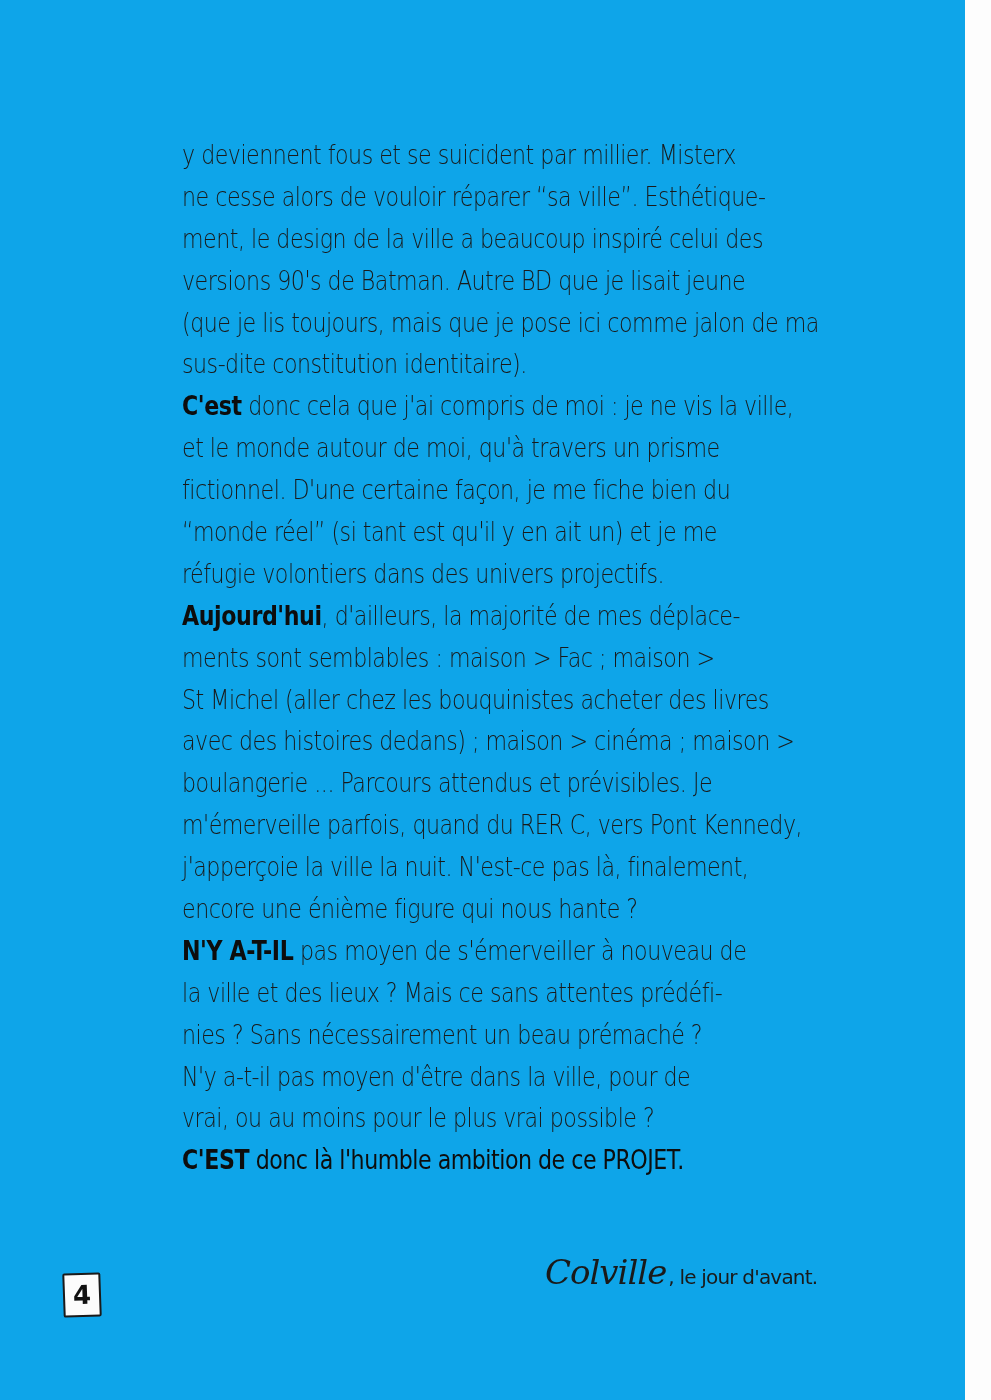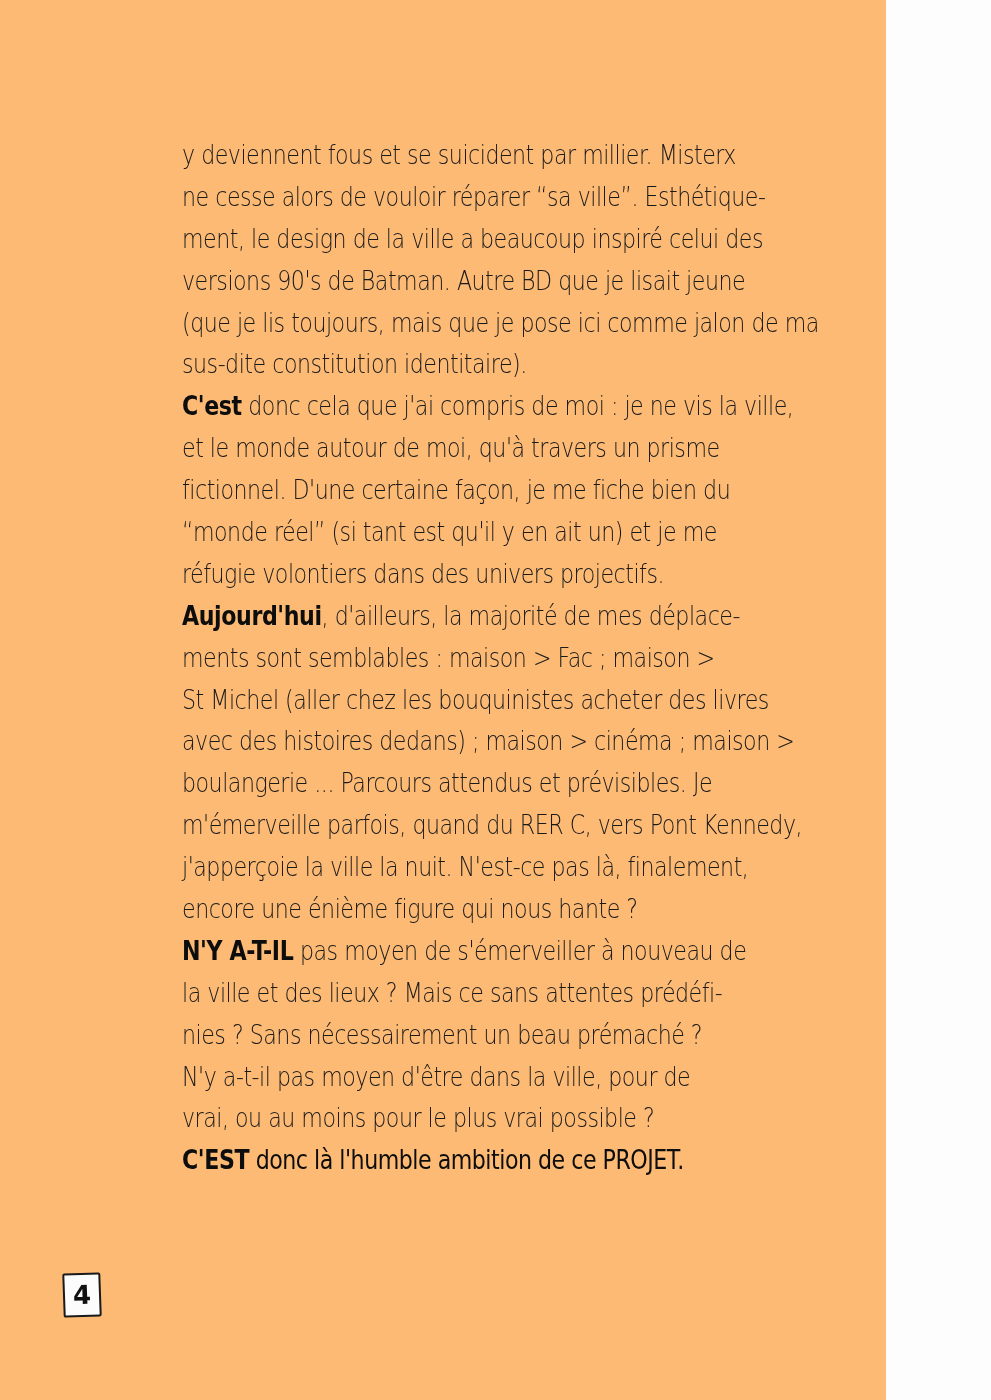--- a/index.html
+++ b/index.html
@@ -11,22 +11,22 @@
       width: 991px;
       height: 1400px;
       position: relative;
       overflow: hidden;
       font-family: "DejaVu Sans", sans-serif;
       color: #151515;
     }
     .page {
       position: absolute;
       left: 0; top: 0;
-      width: 886px; height: 1400px;
-      background: #fdba74;
+      width: 965px; height: 1400px;
+      background: #0ea5e9;
     }
     .text-block {
       position: absolute;
       left: 182px;
       top: 134px;
       width: 660px;
     }
     .line {
       height: 41.9px;
       line-height: 41.9px;
@@ -112,16 +112,19 @@
     <div class="line"><span class="lead"></span><span>j'apperçoie la ville la nuit. N'est-ce pas là, finalement,</span></div>
     <div class="line"><span class="lead"></span><span>encore une énième figure qui nous hante ?</span></div>
     <div class="line"><span class="lead">N'Y A-T-IL</span><span> pas moyen de s'émerveiller à nouveau de</span></div>
     <div class="line"><span class="lead"></span><span>la ville et des lieux ? Mais ce sans attentes prédéfi-</span></div>
     <div class="line"><span class="lead"></span><span>nies ? Sans nécessairement un beau prémaché ?</span></div>
     <div class="line"><span class="lead"></span><span>N'y a-t-il pas moyen d'être dans la ville, pour de</span></div>
     <div class="line"><span class="lead"></span><span>vrai, ou au moins pour le plus vrai possible ?</span></div>
     <div class="line final"><span class="lead">C'EST</span><span> donc là l'humble ambition de ce PROJET.</span></div>
   </div>
 
+  <div class="signature">
+    <span class="sig-name">Colville</span><span class="sig-rest">, le jour d'avant.</span>
+  </div>
 
   <div class="page-number">4</div>
 
 </div>
 
 </body></html>

